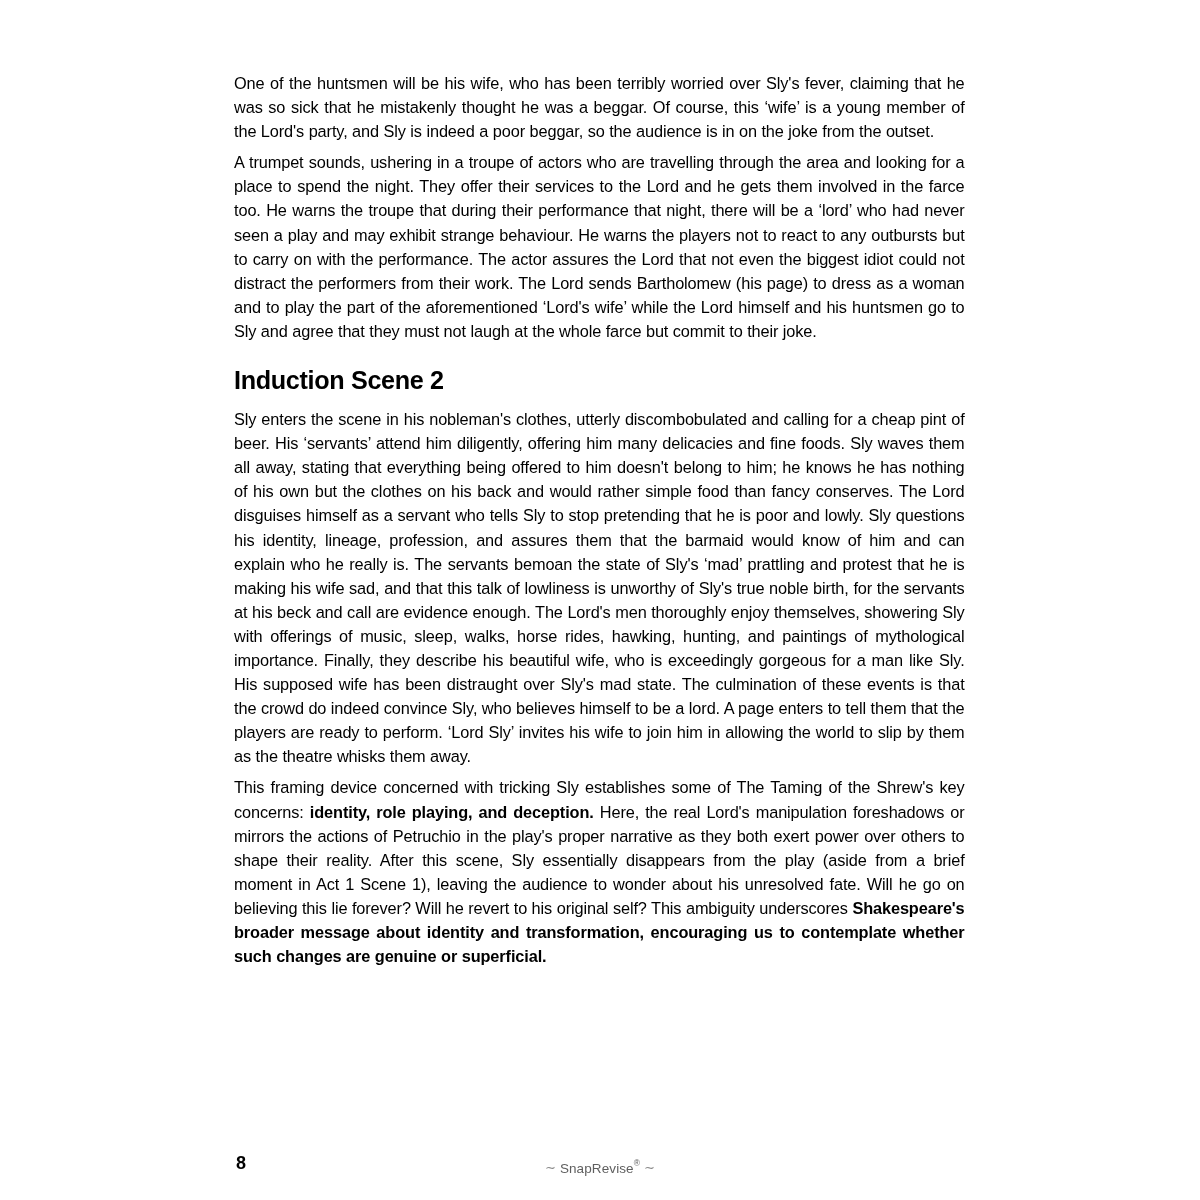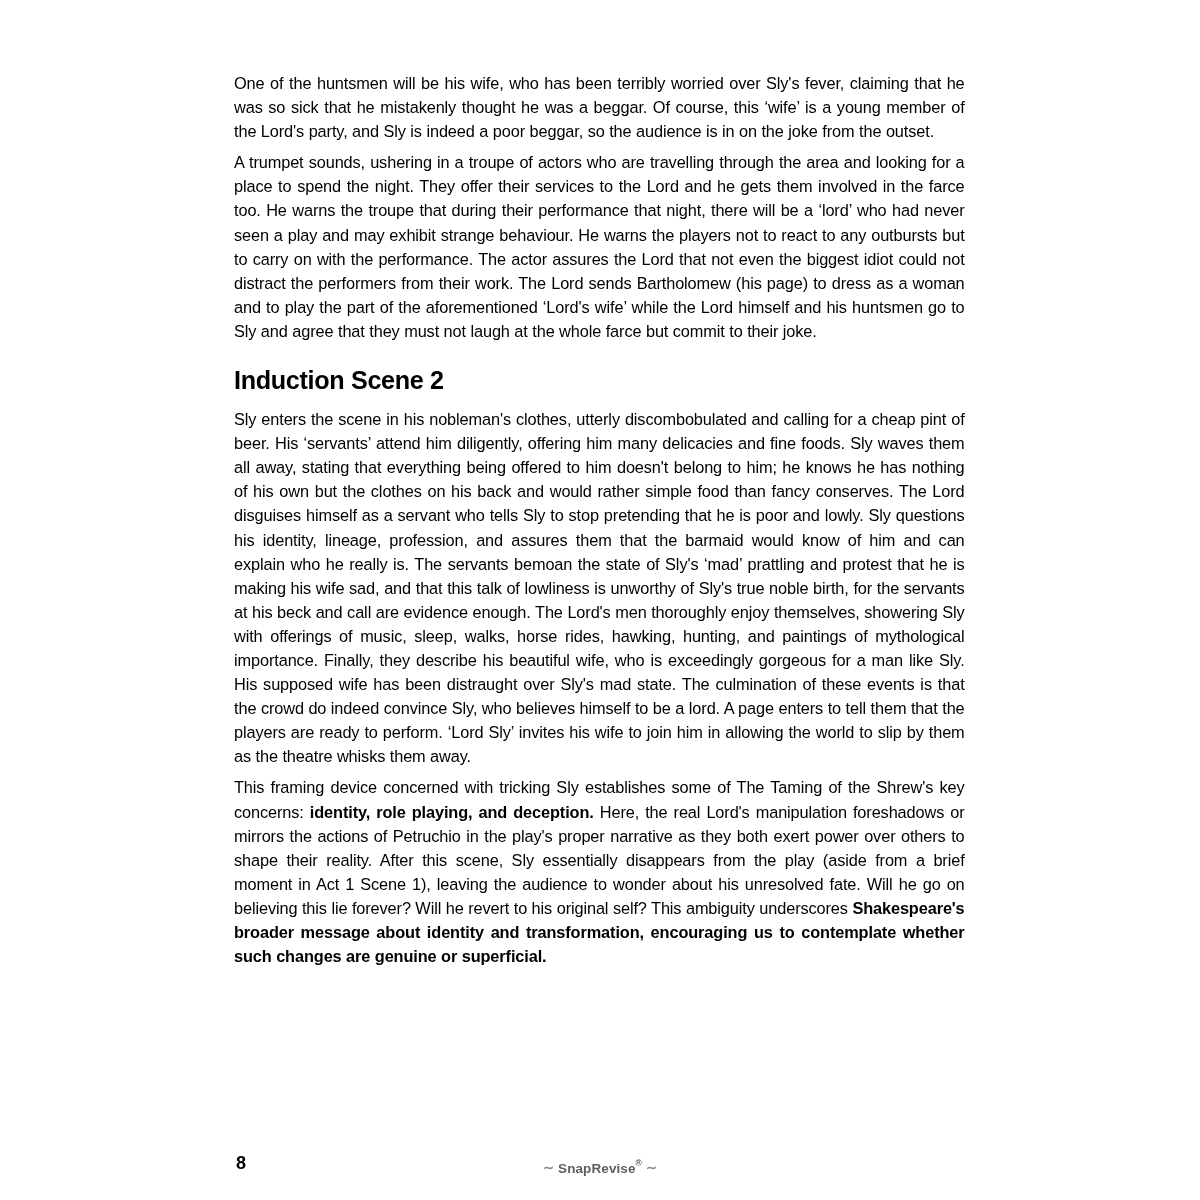--- a/index.html
+++ b/index.html
@@ -81,21 +81,20 @@
     position: absolute;
     left: 0;
     top: 3px;
     width: 1200px;
     text-align: center;
     font-size: 13.5px;
     line-height: 18px;
     color: #6b6b6b;
     letter-spacing: 0.1px;
     white-space: nowrap;
-    font-weight: bold;
   }
   .brand .tilde {
     font-size: 13px;
     color: #8a8a8a;
     padding: 0 4px;
     position: relative;
     top: -1px;
   }
   .brand .name { color: #5f5f5f; }
   .brand .reg {

